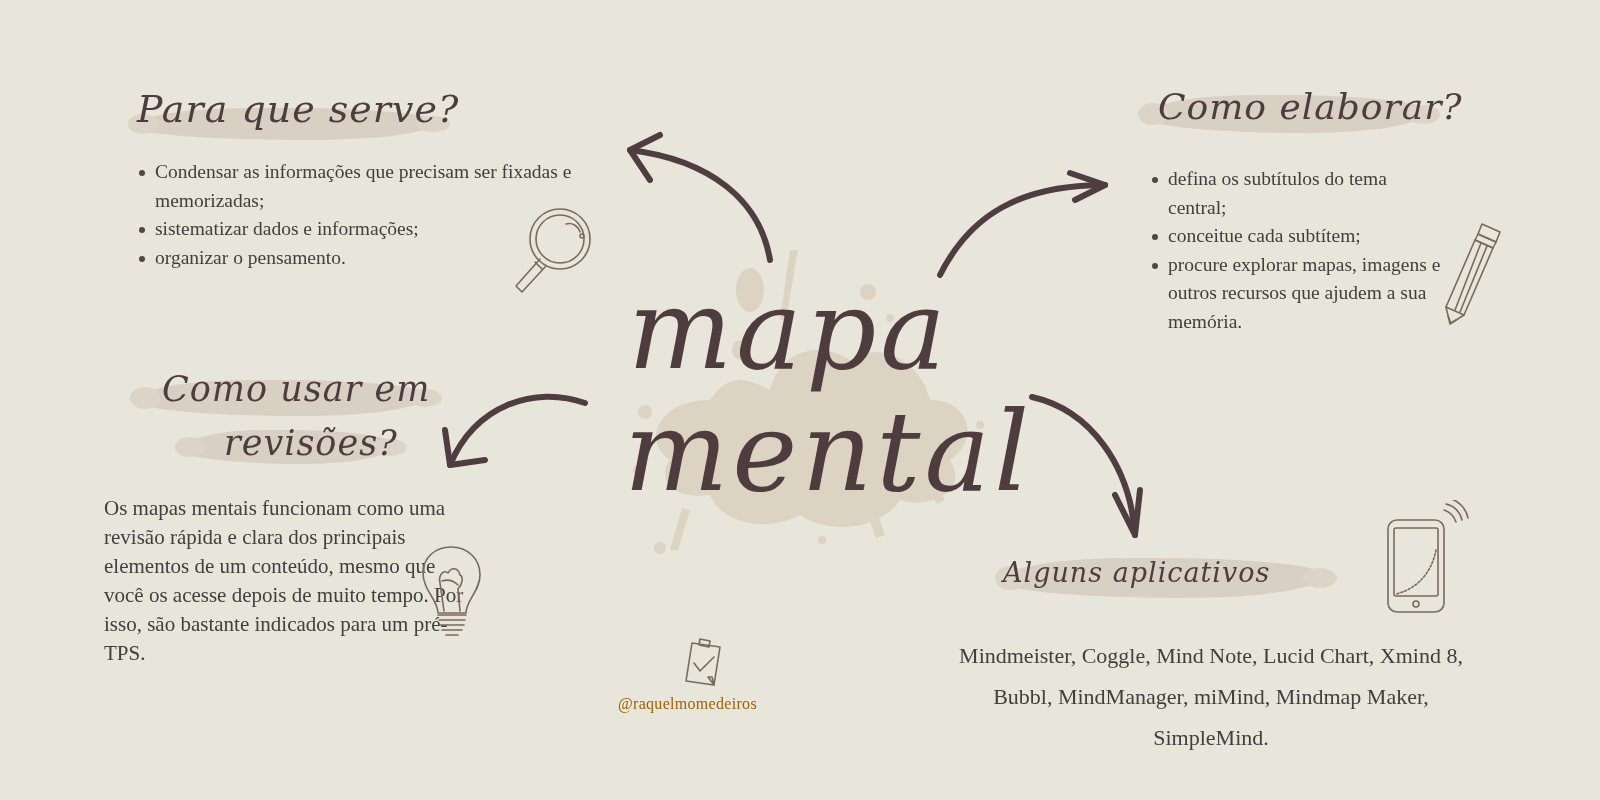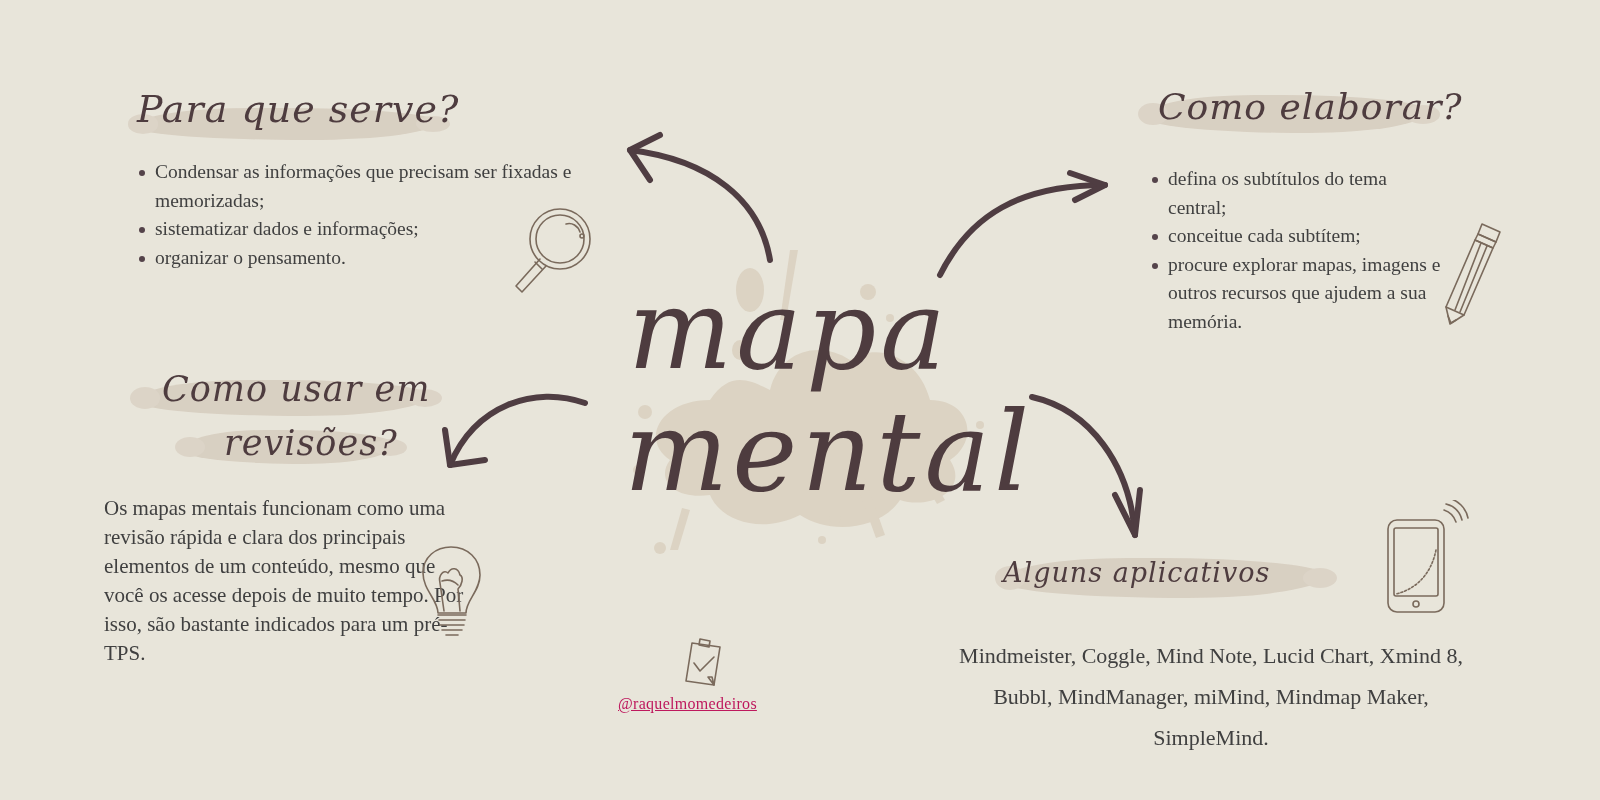--- a/index.html
+++ b/index.html
@@ -148,13 +148,13 @@
   <path class="sketch" d="M66 4 C74 6 80 12 82 20"></path>
   <path class="sketch" d="M68 -2 C78 0 86 8 88 18"></path>
 </svg>
 
 <svg class="abs" style="left:680px;top:635px" width="50" height="55" viewBox="0 0 50 55">
   <path class="sketch" d="M12 8 L40 12 L34 50 L6 46 Z"></path>
   <path class="sketch" d="M20 4 L30 6 L29 12 L19 10 Z"></path>
   <path class="sketch" d="M14 28 L20 36 L34 22"></path>
   <path class="sketch" d="M28 42 L34 50 L32 42 Z"></path>
 </svg>
-<div class="abs" style="left:618px;top:695px;font-family:'Liberation Serif','DejaVu Serif',serif;font-size:16px;color:#be185d;letter-spacing:0.3px;text-decoration:underline;">@raquelmomedeiros</div>
+<div class="abs" style="left:618px;top:695px;font-family:'Liberation Serif','DejaVu Serif',serif;font-size:16px;color:#a16207;letter-spacing:0.3px;">@raquelmomedeiros</div>
 
 </body></html>

